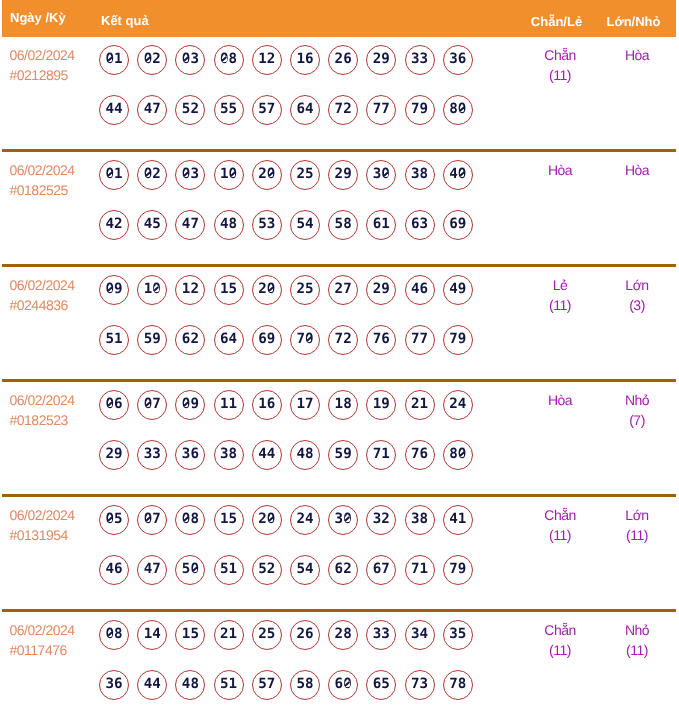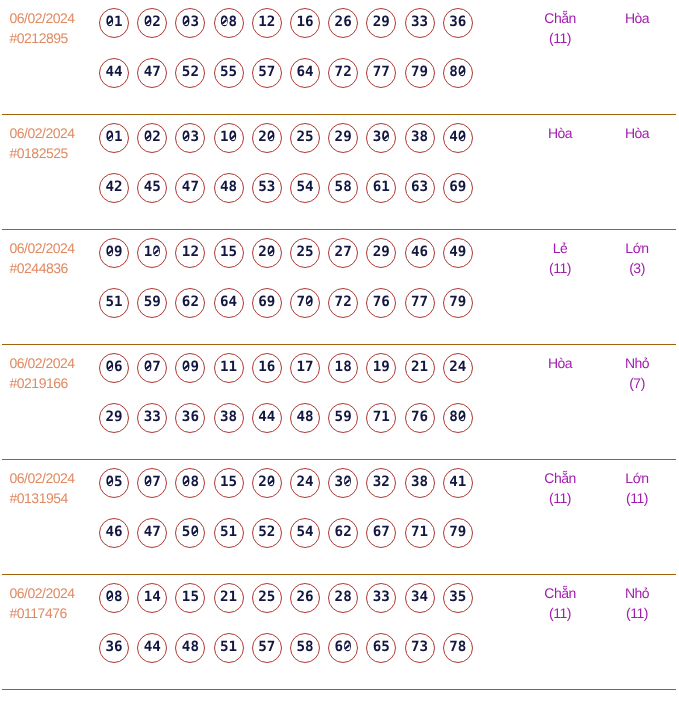--- a/index.html
+++ b/index.html
@@ -13,40 +13,46 @@
   .head .h { position:relative; top:-1.5px; color:#ffffff; font-weight:bold;
              font-size:13px; white-space:nowrap; }
   .c-date   { width:97px;  flex:0 0 97px; }
   .head .c-parity, .head .c-size { padding-right:7px; box-sizing:border-box; }
   .c-result { flex:1 1 auto; }
   .c-parity { width:76px; flex:0 0 76px; text-align:center; }
   .c-size   { width:78px; flex:0 0 78px; text-align:center; }
   .balls { width:390px; }
   .head .c-date   { padding-left:8px;  box-sizing:border-box; }
   .head .c-result { padding-left:2px;  box-sizing:border-box; }
-  .row { display:flex; height:115px; box-sizing:border-box; border-bottom:1px solid #a16207; }
+  .row { display:flex; height:115px; box-sizing:border-box; border-bottom:3px solid #a16207; }
   .row .c-date { padding-left:7.5px; box-sizing:border-box; padding-top:8px; }
   .date, .drawid { color:#e08a62; font-size:14px; letter-spacing:-0.5px; line-height:20px; white-space:nowrap; }
   .c-result { padding-top:8px; font-size:0; line-height:0; }
   .ball { display:inline-block; width:30px; height:30px; border:1px solid #ae3833; border-radius:50%;
           box-sizing:border-box; margin-right:8.2px; margin-bottom:20px; text-align:center; }
   .ball-num { font-family:"DejaVu Sans Mono", monospace; font-weight:bold; font-size:14.2px;
               color:#121640; line-height:26.5px; letter-spacing:0; }
   .dg { display:inline-block; position:relative; width:8.55px; height:28px; vertical-align:top; }
   .dg.zero::before { content:""; position:absolute; left:2.2px; top:10.3px; width:4.3px; height:5.6px;
                      background:#ffffff; border-radius:30%; }
   .dg.zero::after  { content:""; position:absolute; left:1.25px; top:12.3px; width:6.1px; height:1.75px;
                      background:#121640; transform:rotate(-42deg); }
   .c-parity, .c-size { padding-top:8px; }
   .v1, .v2 { color:#a21caf; font-size:14px; letter-spacing:-0.5px; line-height:20px; }
 </style>
 </head>
 <body>
 
 <div class="table">
+ <div class="head">
+  <div class="c-date h">Ngày /Kỳ</div>
+  <div class="c-result h">Kết quả</div>
+  <div class="c-parity h">Chẵn/Lẻ</div>
+  <div class="c-size h">Lớn/Nhỏ</div>
+ </div>
   <div class="row">
    <div class="c-date">
     <div class="date">06/02/2024</div>
     <div class="drawid">#0212895</div>
    </div>
    <div class="c-result">
     <div class="balls">
       <span class="ball"><span class="ball-num"><span class="dg zero">0</span><span class="dg">1</span></span></span>
       <span class="ball"><span class="ball-num"><span class="dg zero">0</span><span class="dg">2</span></span></span>
       <span class="ball"><span class="ball-num"><span class="dg zero">0</span><span class="dg">3</span></span></span>
@@ -150,21 +156,21 @@
     <div class="v2">(11)</div>
    </div>
    <div class="c-size">
     <div class="v1">Lớn</div>
     <div class="v2">(3)</div>
    </div>
   </div>
   <div class="row">
    <div class="c-date">
     <div class="date">06/02/2024</div>
-    <div class="drawid">#0219166</div>
+    <div class="drawid">#0182523</div>
    </div>
    <div class="c-result">
     <div class="balls">
       <span class="ball"><span class="ball-num"><span class="dg zero">0</span><span class="dg">6</span></span></span>
       <span class="ball"><span class="ball-num"><span class="dg zero">0</span><span class="dg">7</span></span></span>
       <span class="ball"><span class="ball-num"><span class="dg zero">0</span><span class="dg">9</span></span></span>
       <span class="ball"><span class="ball-num"><span class="dg">1</span><span class="dg">1</span></span></span>
       <span class="ball"><span class="ball-num"><span class="dg">1</span><span class="dg">6</span></span></span>
       <span class="ball"><span class="ball-num"><span class="dg">1</span><span class="dg">7</span></span></span>
       <span class="ball"><span class="ball-num"><span class="dg">1</span><span class="dg">8</span></span></span>

